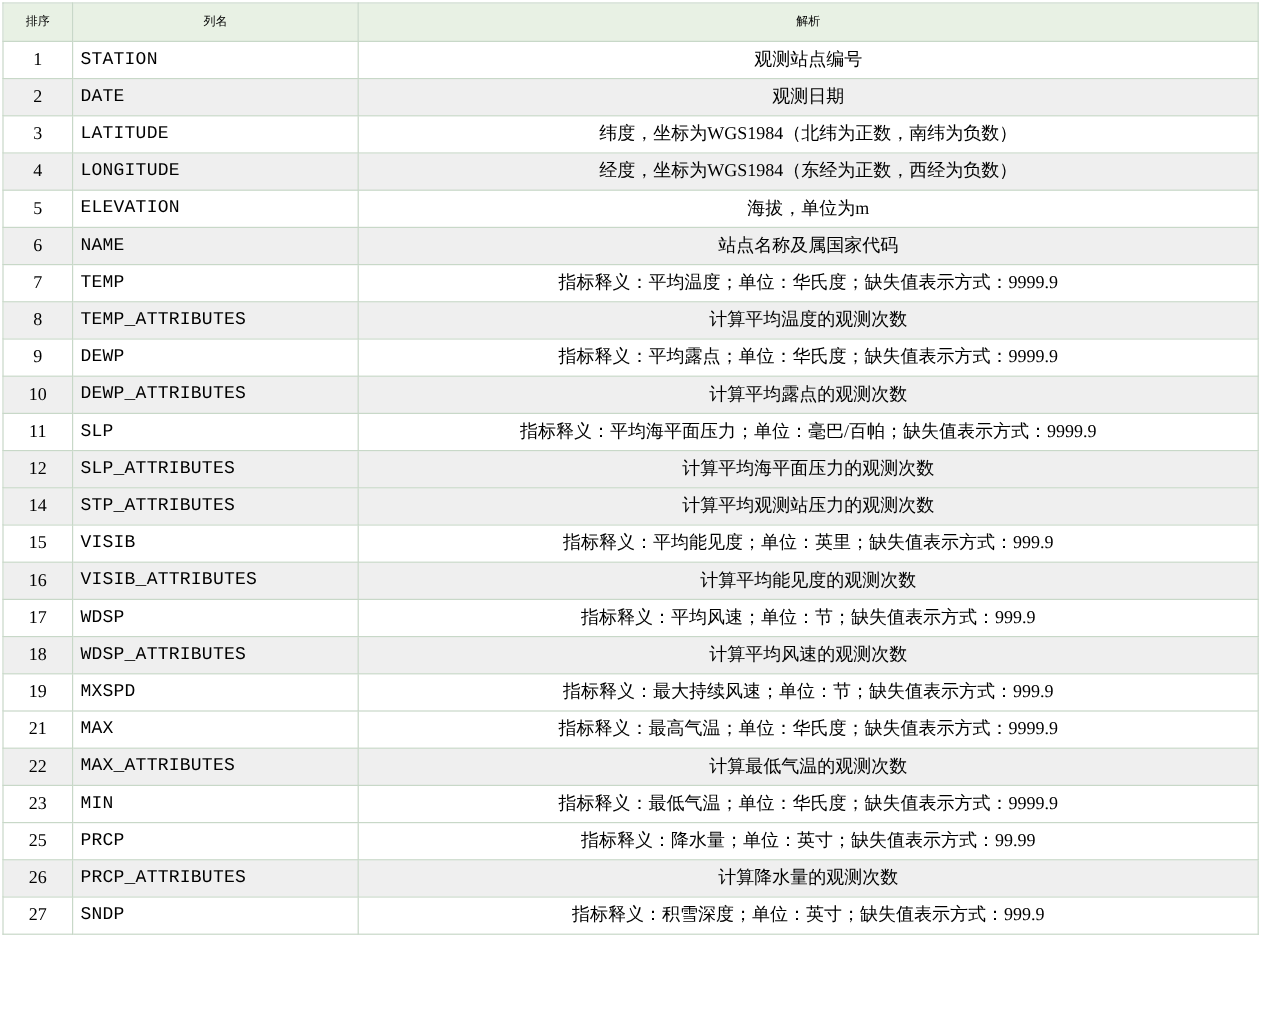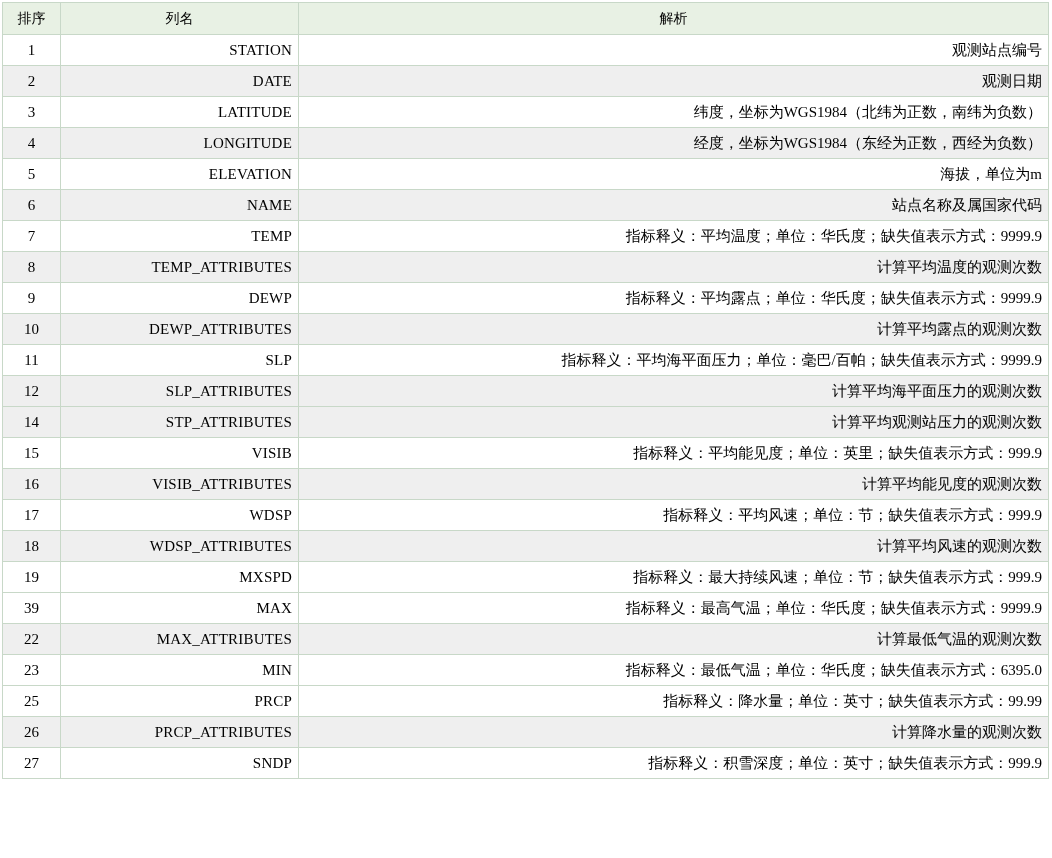--- a/index.html
+++ b/index.html
@@ -33,41 +33,41 @@
     line-height: 30px;
     vertical-align: middle;
     white-space: nowrap;
     overflow: hidden;
   }
   table.data-table thead th {
     background: #e8f1e4;
     text-align: center;
     font-weight: normal;
     font-family: "Liberation Sans", "DejaVu Sans", sans-serif;
-    font-size: 14px;
+    font-size: 10px;
     height: 31px;
     line-height: 31px;
   }
   table.data-table tbody tr.row-odd td {
     background: #ffffff;
   }
   table.data-table tbody tr.row-even td {
     background: #efefef;
   }
   td.cell-order {
     text-align: center;
     font-family: "Liberation Serif", "DejaVu Serif", serif;
   }
   td.cell-name {
-    text-align: right;
-    font-family: Liberation Serif, serif;
+    text-align: left;
+    font-family: Liberation Mono, monospace;
     letter-spacing: 0.2px;
   }
   td.cell-desc {
-    text-align: right;
+    text-align: center;
     font-family: "Liberation Serif", "DejaVu Serif", serif;
   }
 </style>
 </head>
 <body>
 
 <table class="data-table">
   <colgroup>
     <col class="col-order">
     <col class="col-name">
@@ -165,33 +165,33 @@
         <td class="cell-order">18</td>
         <td class="cell-name">WDSP_ATTRIBUTES</td>
         <td class="cell-desc">计算平均风速的观测次数</td>
       </tr>
       <tr class="row-odd">
         <td class="cell-order">19</td>
         <td class="cell-name">MXSPD</td>
         <td class="cell-desc">指标释义：最大持续风速；单位：节；缺失值表示方式：999.9</td>
       </tr>
       <tr class="row-odd">
-        <td class="cell-order">39</td>
+        <td class="cell-order">21</td>
         <td class="cell-name">MAX</td>
         <td class="cell-desc">指标释义：最高气温；单位：华氏度；缺失值表示方式：9999.9</td>
       </tr>
       <tr class="row-even">
         <td class="cell-order">22</td>
         <td class="cell-name">MAX_ATTRIBUTES</td>
         <td class="cell-desc">计算最低气温的观测次数</td>
       </tr>
       <tr class="row-odd">
         <td class="cell-order">23</td>
         <td class="cell-name">MIN</td>
-        <td class="cell-desc">指标释义：最低气温；单位：华氏度；缺失值表示方式：6395.0</td>
+        <td class="cell-desc">指标释义：最低气温；单位：华氏度；缺失值表示方式：9999.9</td>
       </tr>
       <tr class="row-odd">
         <td class="cell-order">25</td>
         <td class="cell-name">PRCP</td>
         <td class="cell-desc">指标释义：降水量；单位：英寸；缺失值表示方式：99.99</td>
       </tr>
       <tr class="row-even">
         <td class="cell-order">26</td>
         <td class="cell-name">PRCP_ATTRIBUTES</td>
         <td class="cell-desc">计算降水量的观测次数</td>

